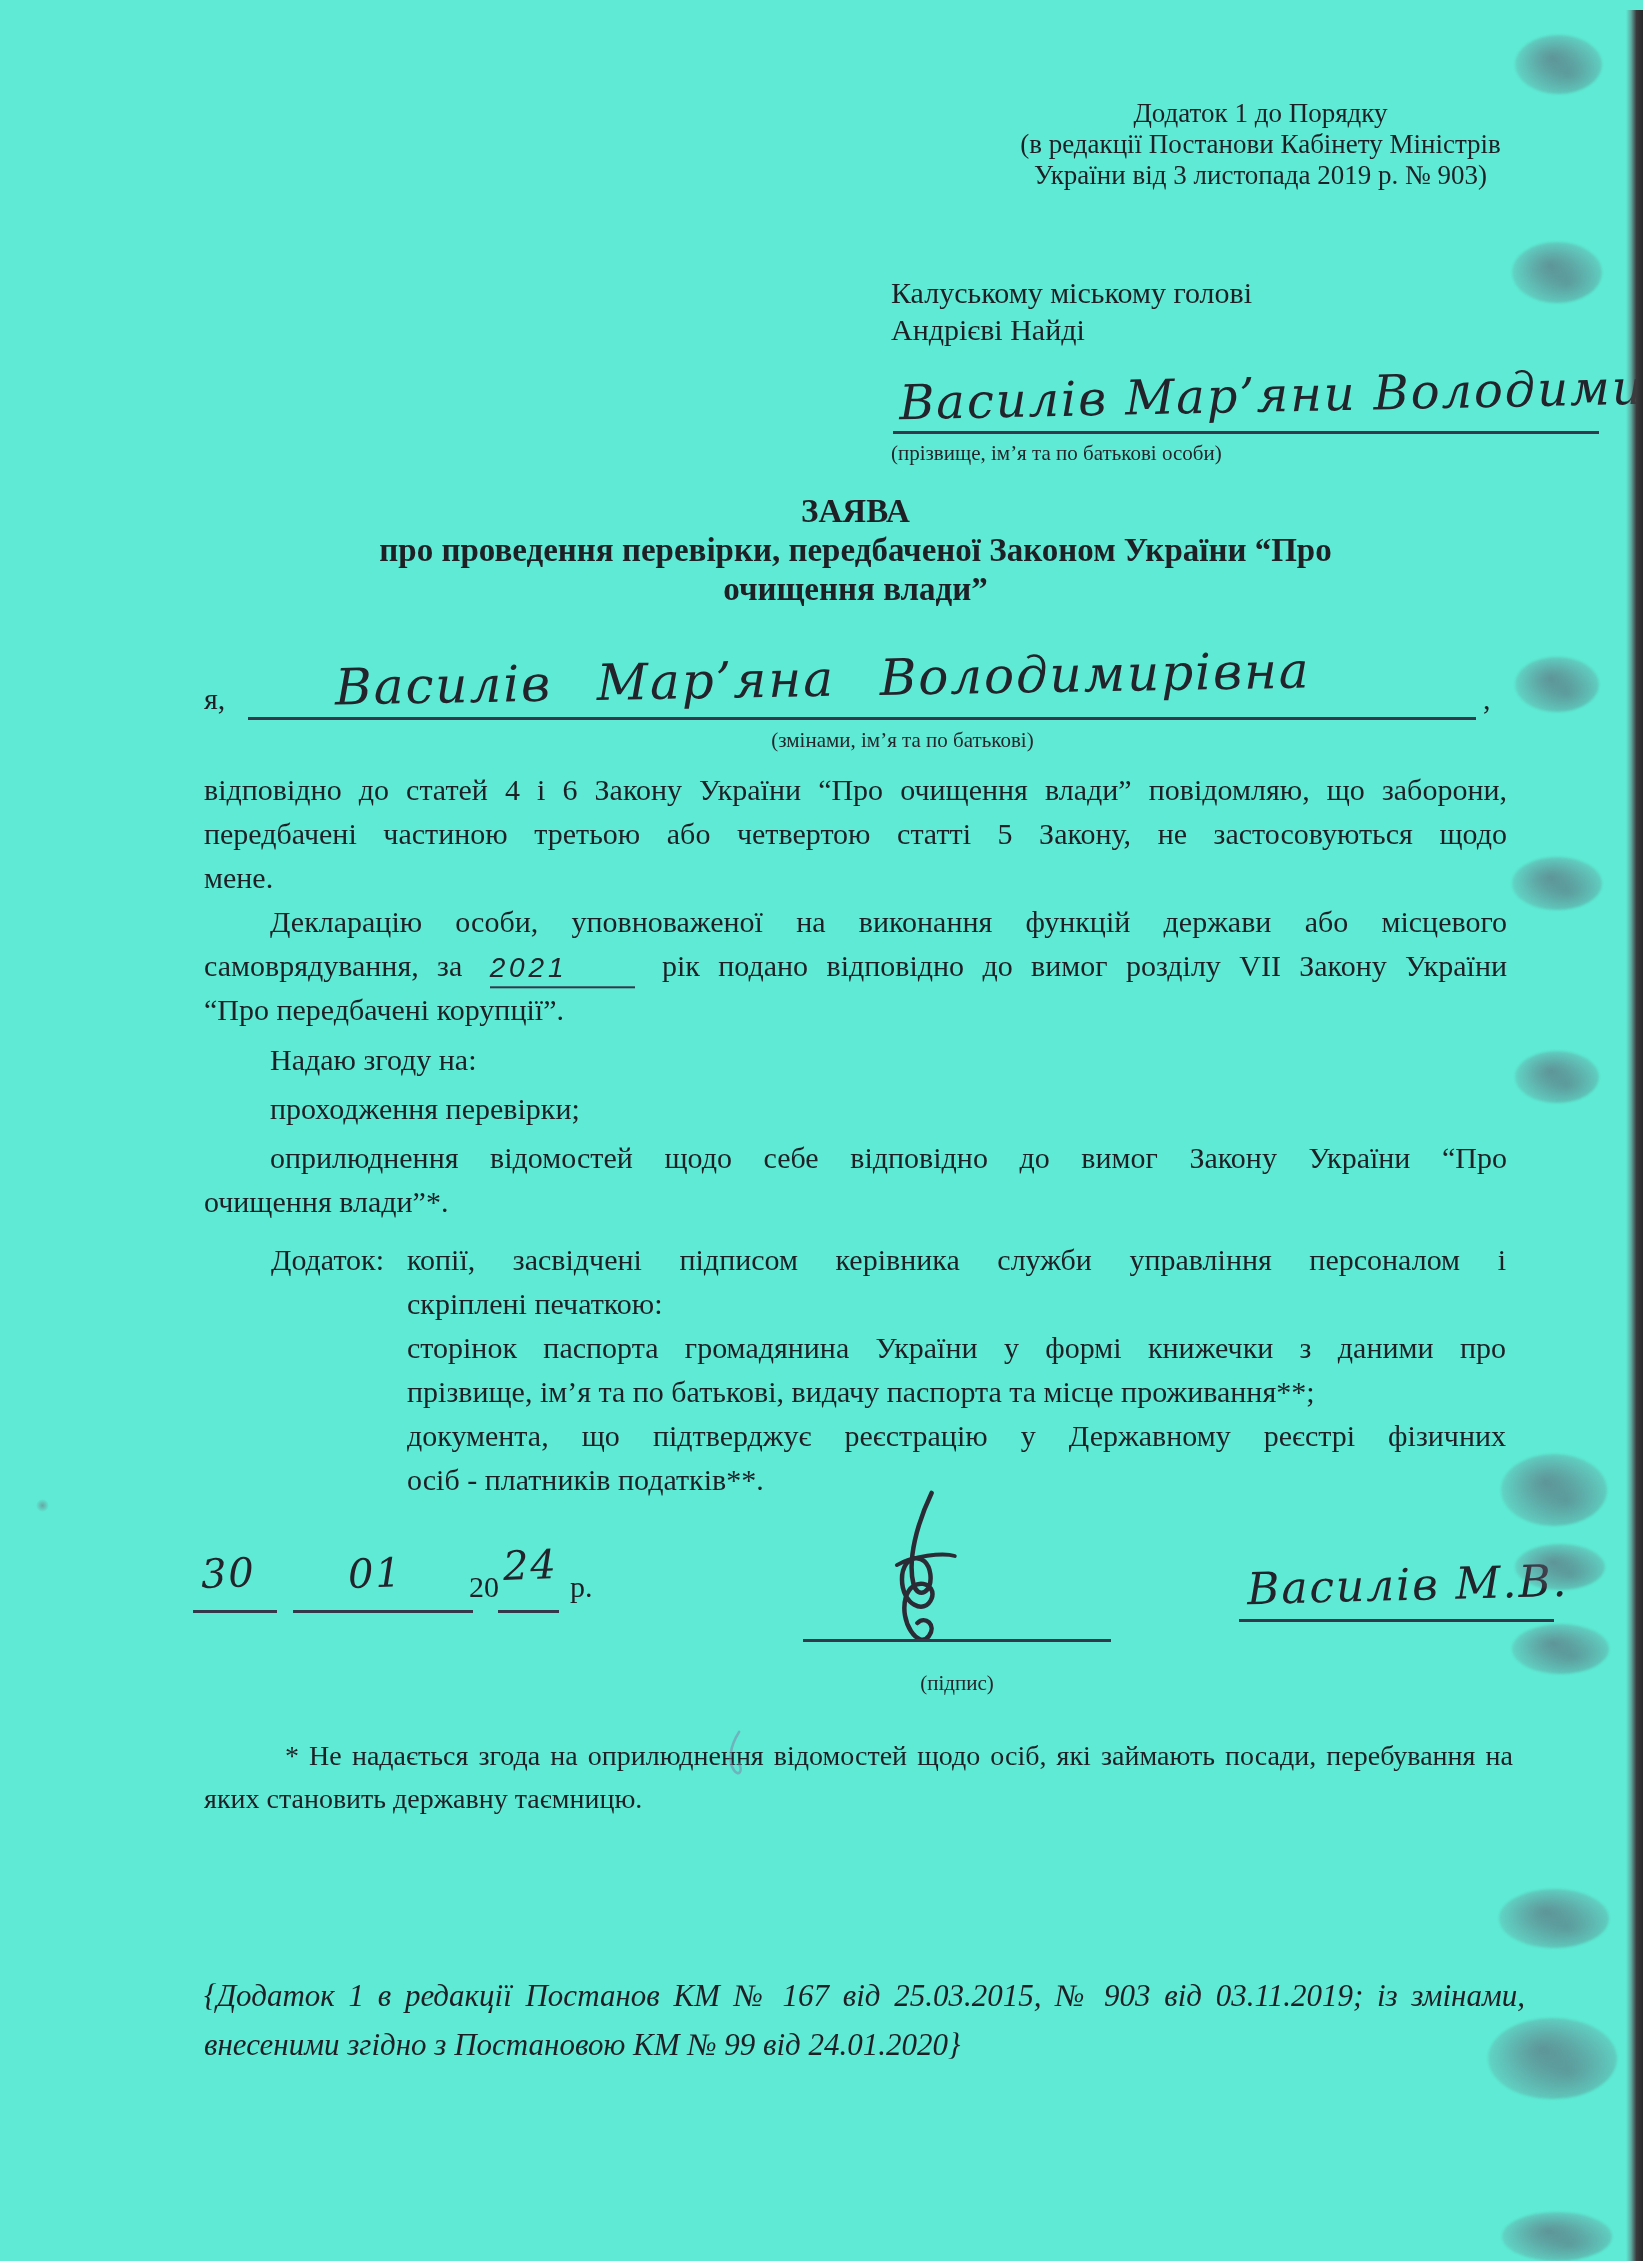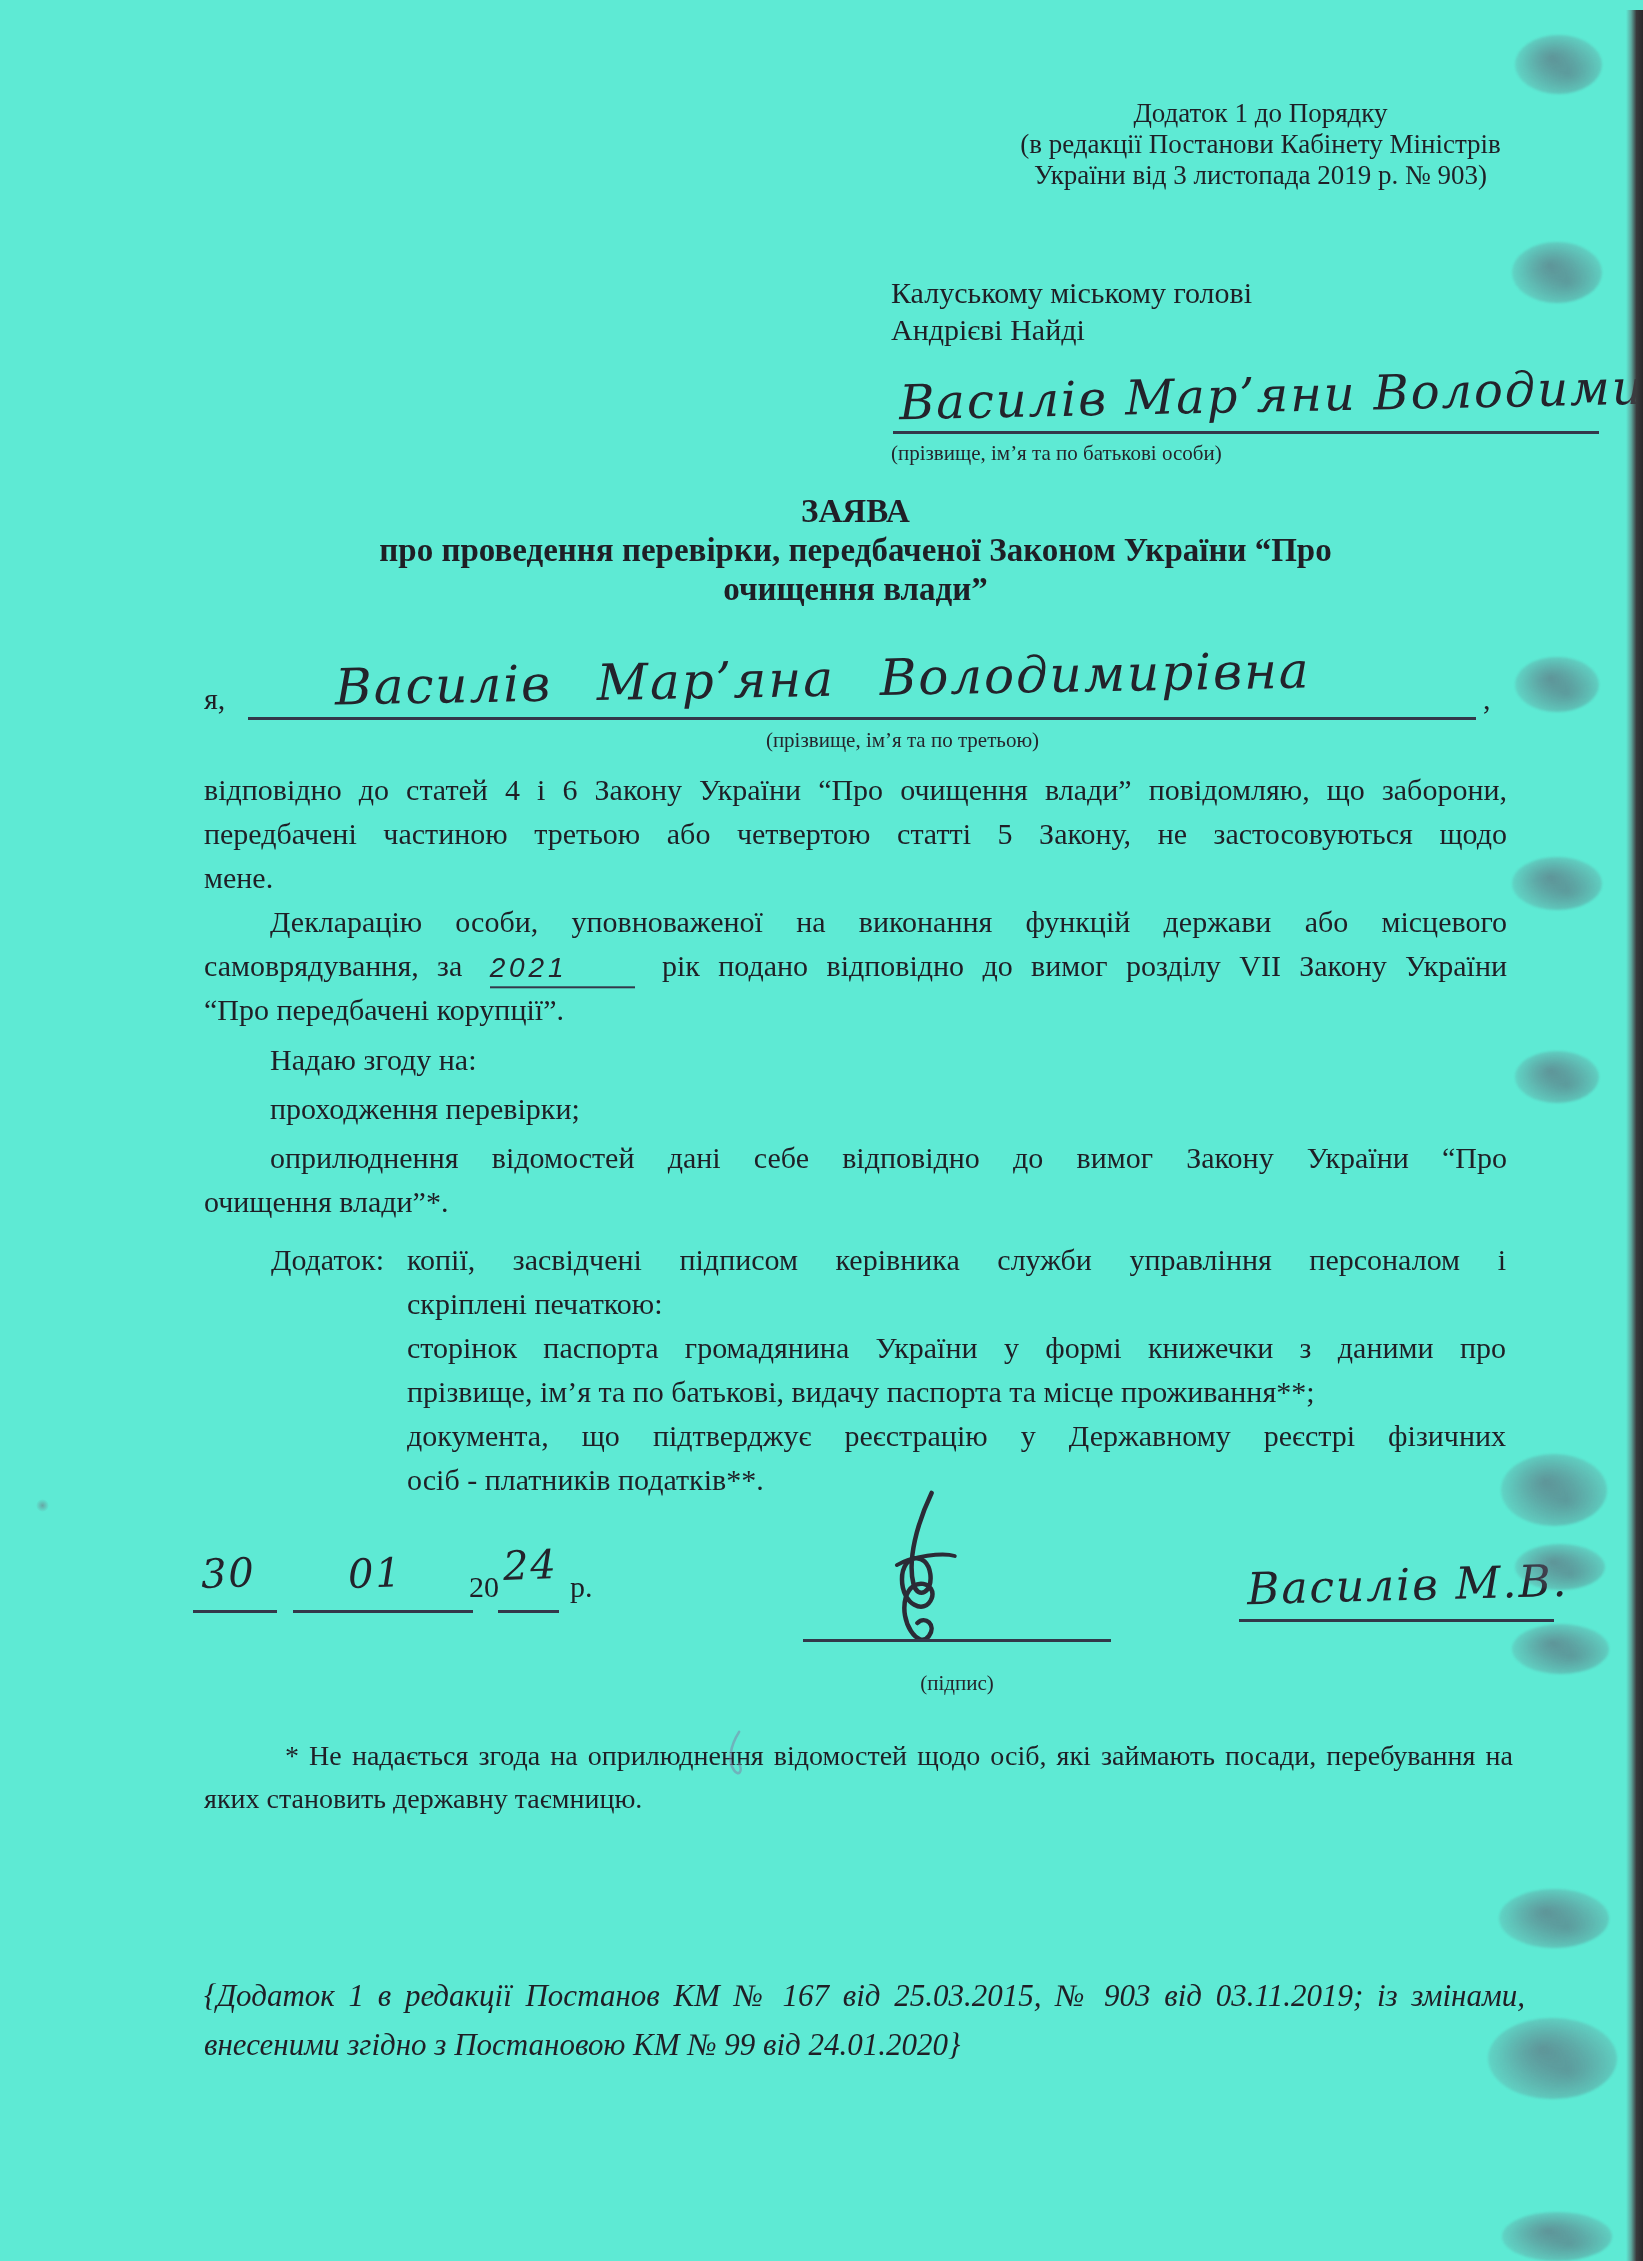--- a/index.html
+++ b/index.html
@@ -86,42 +86,42 @@
   <div class="abs title" style="left:204px;top:492px;width:1303px;text-align:center;">
     <div>ЗАЯВА</div>
     <div>про проведення перевірки, передбаченої Законом України “Про</div>
     <div>очищення влади”</div>
   </div>
 
   <div class="abs body-txt print" style="left:204px;top:677px;">я,</div>
   <div class="abs hw hw-mid" style="left:335px;top:650px;">Василів Мар’яна Володимирівна</div>
   <div class="abs rule" style="left:248px;top:717px;width:1228px;"></div>
   <div class="abs body-txt print" style="left:1483px;top:677px;">,</div>
-  <div class="abs caption" style="left:677px;top:726px;width:451px;text-align:center;">(прізвище, ім’я та по третьою)</div>
+  <div class="abs caption" style="left:677px;top:726px;width:451px;text-align:center;">(змінами, ім’я та по батькові)</div>
 
   <div class="abs body-txt" style="left:204px;top:768px;width:1303px;">
     <div class="jl">відповідно до статей 4 і 6 Закону України “Про очищення влади” повідомляю, що заборони,</div>
     <div class="jl">передбачені частиною третьою або четвертою статті 5 Закону, не застосовуються щодо</div>
     <div>мене.</div>
   </div>
 
   <div class="abs body-txt" style="left:204px;top:900px;width:1303px;">
     <div class="jl ind">Декларацію особи, уповноваженої на виконання функцій держави або місцевого</div>
     <div class="jl">
       <span>самоврядування, за</span>
       <span class="hw hw-year">2021</span>
       <span>рік подано відповідно до вимог розділу VII Закону України</span>
     </div>
     <div>“Про передбачені корупції”.</div>
   </div>
 
   <div class="abs body-txt" style="left:204px;top:1038px;width:1303px;">
     <div class="ind" style="margin-bottom:5.2px;">Надаю згоду на:</div>
     <div class="ind" style="margin-bottom:5.2px;">проходження перевірки;</div>
-    <div class="jl ind">оприлюднення відомостей дані себе відповідно до вимог Закону України “Про</div>
+    <div class="jl ind">оприлюднення відомостей щодо себе відповідно до вимог Закону України “Про</div>
     <div>очищення влади”*.</div>
   </div>
 
   <div class="abs body-txt" style="left:271px;top:1238px;">Додаток:</div>
   <div class="abs body-txt" style="left:407px;top:1238px;width:1099px;">
     <div class="jl">копії, засвідчені підписом керівника служби управління персоналом і</div>
     <div>скріплені печаткою:</div>
     <div class="jl">сторінок паспорта громадянина України у формі книжечки з даними про</div>
     <div>прізвище, ім’я та по батькові, видачу паспорта та місце проживання**;</div>
     <div class="jl">документа, що підтверджує реєстрацію у Державному реєстрі фізичних</div>

